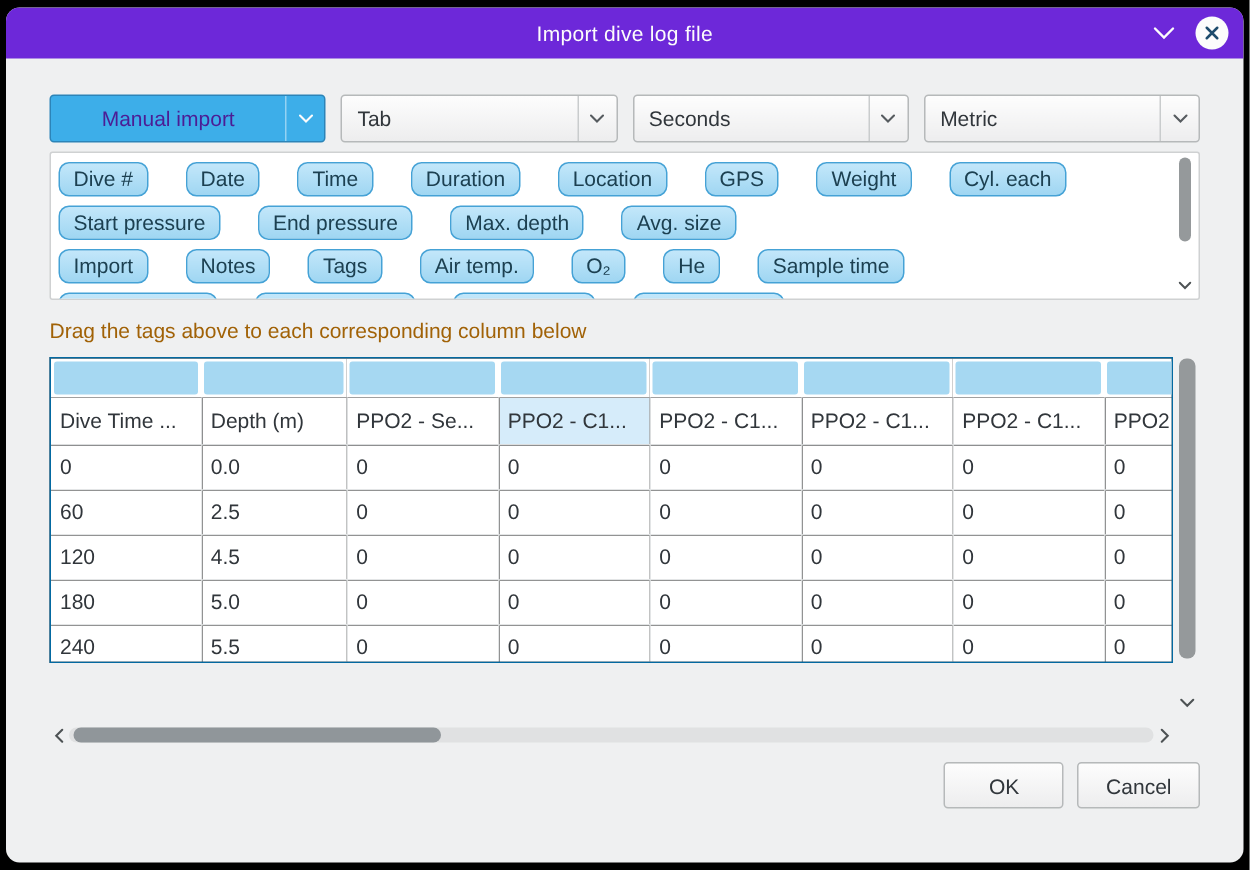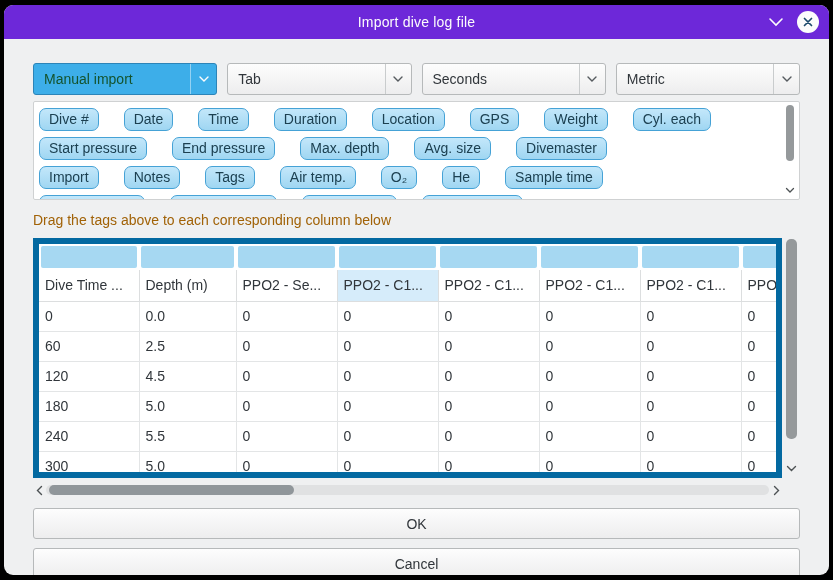--- a/index.html
+++ b/index.html
@@ -9,47 +9,47 @@
   .titlebar{height:34px;background:#6d28d9;position:relative;display:flex;align-items:center;justify-content:center;}
   .title{color:#fcfcfc;font-size:14px;letter-spacing:.2px;}
   .tb-icons{position:absolute;right:10px;top:0;height:100%;display:flex;align-items:center;gap:13px;}
   .tb-chevron{color:#fcfcfc;display:flex;}
   .close-btn{width:22px;height:22px;border-radius:50%;background:#fcfcfc;display:flex;align-items:center;justify-content:center;}
   .content{padding:24px 29px 0 29px;}
   .combo-row{display:flex;gap:10px;}
   .combo{flex:1;height:32px;background:linear-gradient(#fdfdfd,#ededee);border:1px solid #b6b9ba;border-radius:3px;display:flex;align-items:center;color:#31363b;font-size:14px;cursor:default;overflow:hidden;}
   .combo-label{flex:1;padding:0 10px;white-space:nowrap;overflow:hidden;}
   .combo-arrow{width:26px;align-self:stretch;display:flex;align-items:center;justify-content:center;border-left:1px solid #c9cccd;color:#565b5f;}
-  .combo-selected{background:#3daee9;border-color:#2c84b8;color:#14532d;}
+  .combo-selected{background:#3daee9;border-color:#2c84b8;color:#4c1d95;text-align:center;}
   .combo-selected .combo-arrow{border-left-color:rgba(255,255,255,.45);color:#fcfcfc;}
   .tag-area{margin-top:6px;height:99px;background:#fff;border:1px solid #cfd1d2;border-radius:2px;position:relative;overflow:hidden;padding:6px 20px 0 5px;}
   .tag-row{display:flex;gap:25px;margin-bottom:6px;}
   .tag-pill{height:23px;line-height:21px;padding:0 9px;background:linear-gradient(#c3e7fa,#9fd6f2);border:1px solid #45a2d6;border-radius:7px;font-size:14px;color:#1c4051;white-space:nowrap;}
   .tag-vscroll{position:absolute;right:3px;top:3px;bottom:3px;width:12px;}
   .tag-vscroll .thumb{position:absolute;left:2px;right:2px;top:0;height:56px;background:#95999b;border-radius:4px;}
   .tag-vscroll .arrow{position:absolute;left:0;right:0;bottom:0;height:12px;display:flex;align-items:center;justify-content:center;color:#4d5254;}
   .instruction{margin:12px 0 10px;font-size:14px;color:#a16207;}
   .table-zone{display:flex;}
-  .grid-wrap{flex:1;overflow:hidden;background:#404040;border:6px solid #0369a1;height:240px;}
+  .grid-wrap{flex:1;overflow:hidden;background:#404040;border:1px solid #0369a1;height:204px;}
   table.import{border-collapse:collapse;table-layout:fixed;}
   .drop-row td{height:26px;background:#fff;}
   .drop-fill{height:22px;margin:2px 2px;background:#a6d8f2;border-radius:2px;}
   .head-cell{height:31px;font-size:14px;color:#31363b;padding:0 6px;border-right:1px solid #dcdedf;border-bottom:1px solid #dcdedf;background:#fff;text-align:left;white-space:nowrap;overflow:hidden;font-weight:normal;}
   .head-cell.hl{background:#d6ecfa;}
   .data-cell{height:30px;font-size:14px;color:#31363b;padding:0 6px;border-right:1px solid #e3e5e6;border-bottom:1px solid #e3e5e6;white-space:nowrap;overflow:hidden;background:#fff;}
   .v-scroll{width:17px;position:relative;margin-left:1px;height:240px;}
   .v-scroll .thumb{position:absolute;left:3px;right:3px;top:1px;height:200px;background:#95999b;border-radius:5px;}
   .v-scroll .arrow{position:absolute;left:0;right:0;bottom:2px;height:14px;display:flex;align-items:center;justify-content:center;color:#4d5254;}
   .h-scroll{height:16px;margin-top:4px;position:relative;width:calc(100% - 18px);}
   .h-scroll .track{position:absolute;left:13px;right:13px;top:3px;bottom:3px;background:#e0e1e2;border-radius:5px;}
   .h-scroll .thumb{position:absolute;left:16px;top:3px;width:245px;height:10px;background:#90969a;border-radius:5px;}
   .h-scroll .arrow{position:absolute;top:0;width:12px;height:16px;display:flex;align-items:center;justify-content:center;color:#4d5254;}
   .h-scroll .arrow.left{left:0;}
   .h-scroll .arrow.right{right:0;}
-  .btn-row{display:flex;justify-content:flex-end;gap:9px;margin-top:10px;flex-direction:column;}
+  .btn-row{display:flex;justify-content:flex-end;gap:9px;margin-top:10px;}
   .btn{min-width:80px;height:31px;padding:0 18px;background:linear-gradient(#fdfdfd,#ededee);border:1px solid #b6b9ba;border-radius:3px;font-size:14px;color:#31363b;display:flex;align-items:center;justify-content:center;font-family:"Liberation Sans",sans-serif;}
 </style>
 </head>
 <body>
 
 <div class="win">
   <div class="titlebar">
     <span class="title">Import dive log file</span>
     <div class="tb-icons">
       <span class="tb-chevron">
@@ -112,21 +112,20 @@
             <span class="tag-pill">Location</span>
             <span class="tag-pill">GPS</span>
             <span class="tag-pill">Weight</span>
             <span class="tag-pill">Cyl. each</span>
           </div>
           <div class="tag-row">
             <span class="tag-pill">Start pressure</span>
             <span class="tag-pill">End pressure</span>
             <span class="tag-pill">Max. depth</span>
             <span class="tag-pill">Avg. size</span>
-            <span class="tag-pill">Divemaster</span>
           </div>
           <div class="tag-row">
             <span class="tag-pill">Import</span>
             <span class="tag-pill">Notes</span>
             <span class="tag-pill">Tags</span>
             <span class="tag-pill">Air temp.</span>
             <span class="tag-pill">O₂</span>
             <span class="tag-pill">He</span>
             <span class="tag-pill">Sample time</span>
           </div>

